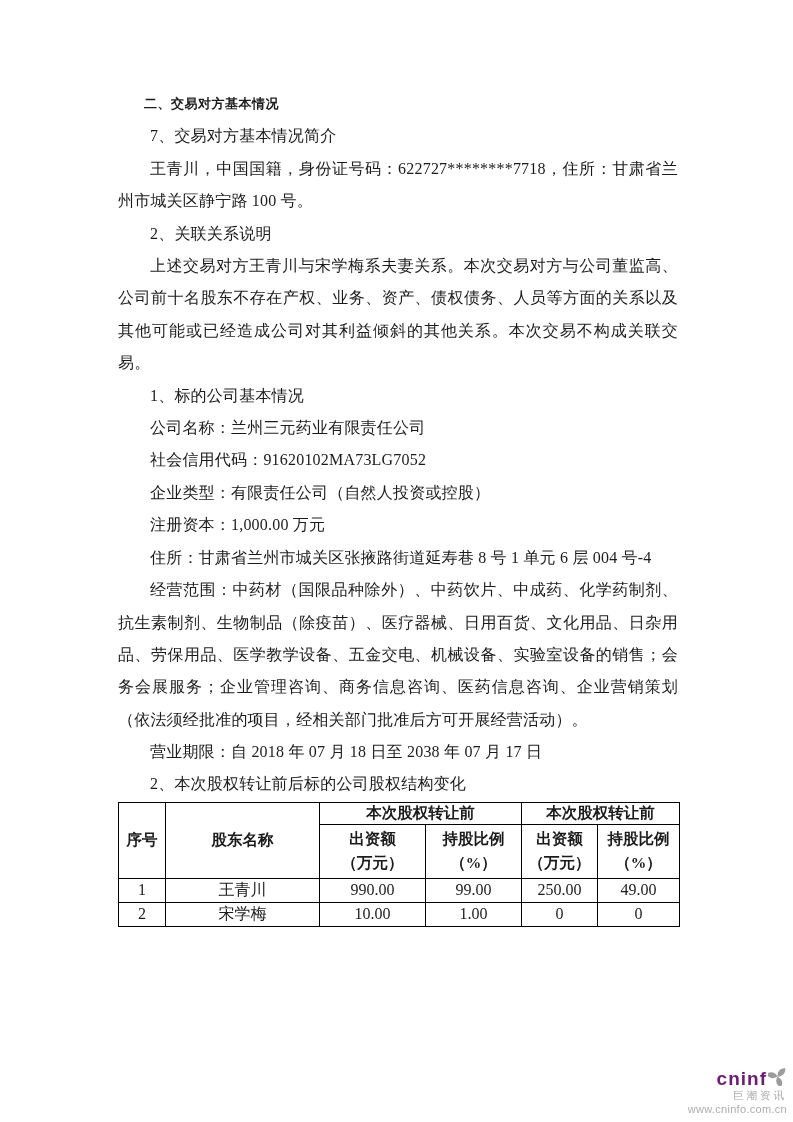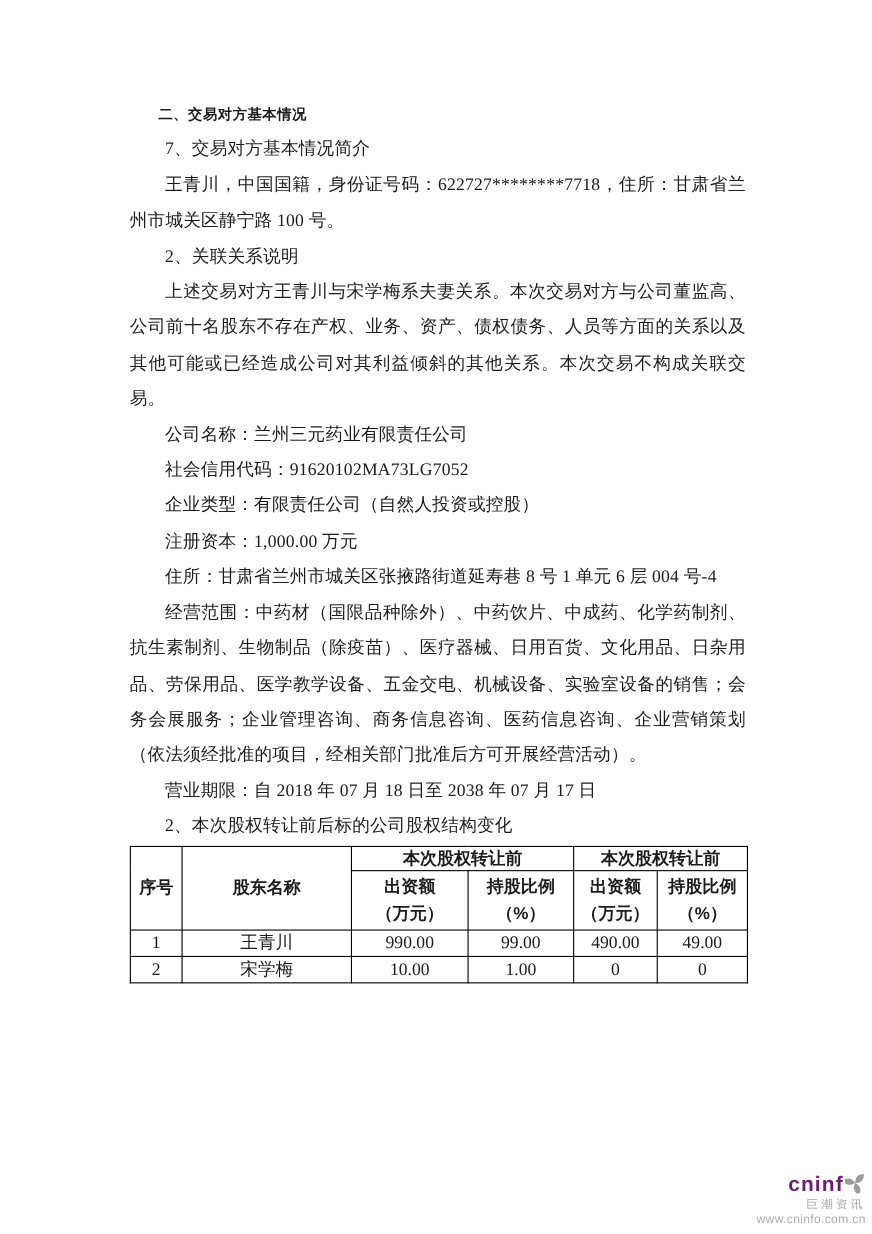--- a/index.html
+++ b/index.html
@@ -39,21 +39,21 @@
     margin-top:3px;
   }
   table.shareholding th, table.shareholding td {
     border:1.5px solid #000;
     padding:0;
     text-align:center;
     vertical-align:middle;
     overflow:hidden;
   }
   table.shareholding thead th {
-    font-family:Liberation Sans, sans-serif;
+    font-family:Liberation Serif, serif;
     font-weight:bold;
     font-size:15.5px;
   }
   tr.group-row th.group-cell { height:21px; line-height:20px; }
   tr.sub-row th { height:53px; line-height:24px; white-space:pre-line; }
   th.span-cell { font-size:16px; }
   table.shareholding tbody td {
     height:23px; line-height:22px;
     font-size:16px;
     font-family:"Liberation Serif","DejaVu Serif",serif;
@@ -94,20 +94,21 @@
     <p class="line">7、交易对方基本情况简介</p>
 
     <p class="line">王青川，中国国籍，身份证号码：622727********7718，住所：甘肃省兰州市城关区静宁路 100 号。</p>
 
 
     <p class="line">2、关联关系说明</p>
 
     <p class="line">上述交易对方王青川与宋学梅系夫妻关系。本次交易对方与公司董监高、公司前十名股东不存在产权、业务、资产、债权债务、人员等方面的关系以及其他可能或已经造成公司对其利益倾斜的其他关系。本次交易不构成关联交易。</p>
 
 
+    <p class="line">1、标的公司基本情况</p>
 
     <p class="line">公司名称：兰州三元药业有限责任公司</p>
 
     <p class="line">社会信用代码：91620102MA73LG7052</p>
 
     <p class="line">企业类型：有限责任公司（自然人投资或控股）</p>
 
 
     <p class="line">注册资本：1,000.00 万元</p>
 
@@ -145,21 +146,21 @@
           <th>持股比例
 （%）</th>
         </tr>
       </thead>
       <tbody>
         <tr>
           <td>1</td>
           <td>王青川</td>
           <td>990.00</td>
           <td>99.00</td>
-          <td>490.00</td>
+          <td>250.00</td>
           <td>49.00</td>
         </tr>
         <tr>
           <td>2</td>
           <td>宋学梅</td>
           <td>10.00</td>
           <td>1.00</td>
           <td>0</td>
           <td>0</td>
         </tr>

